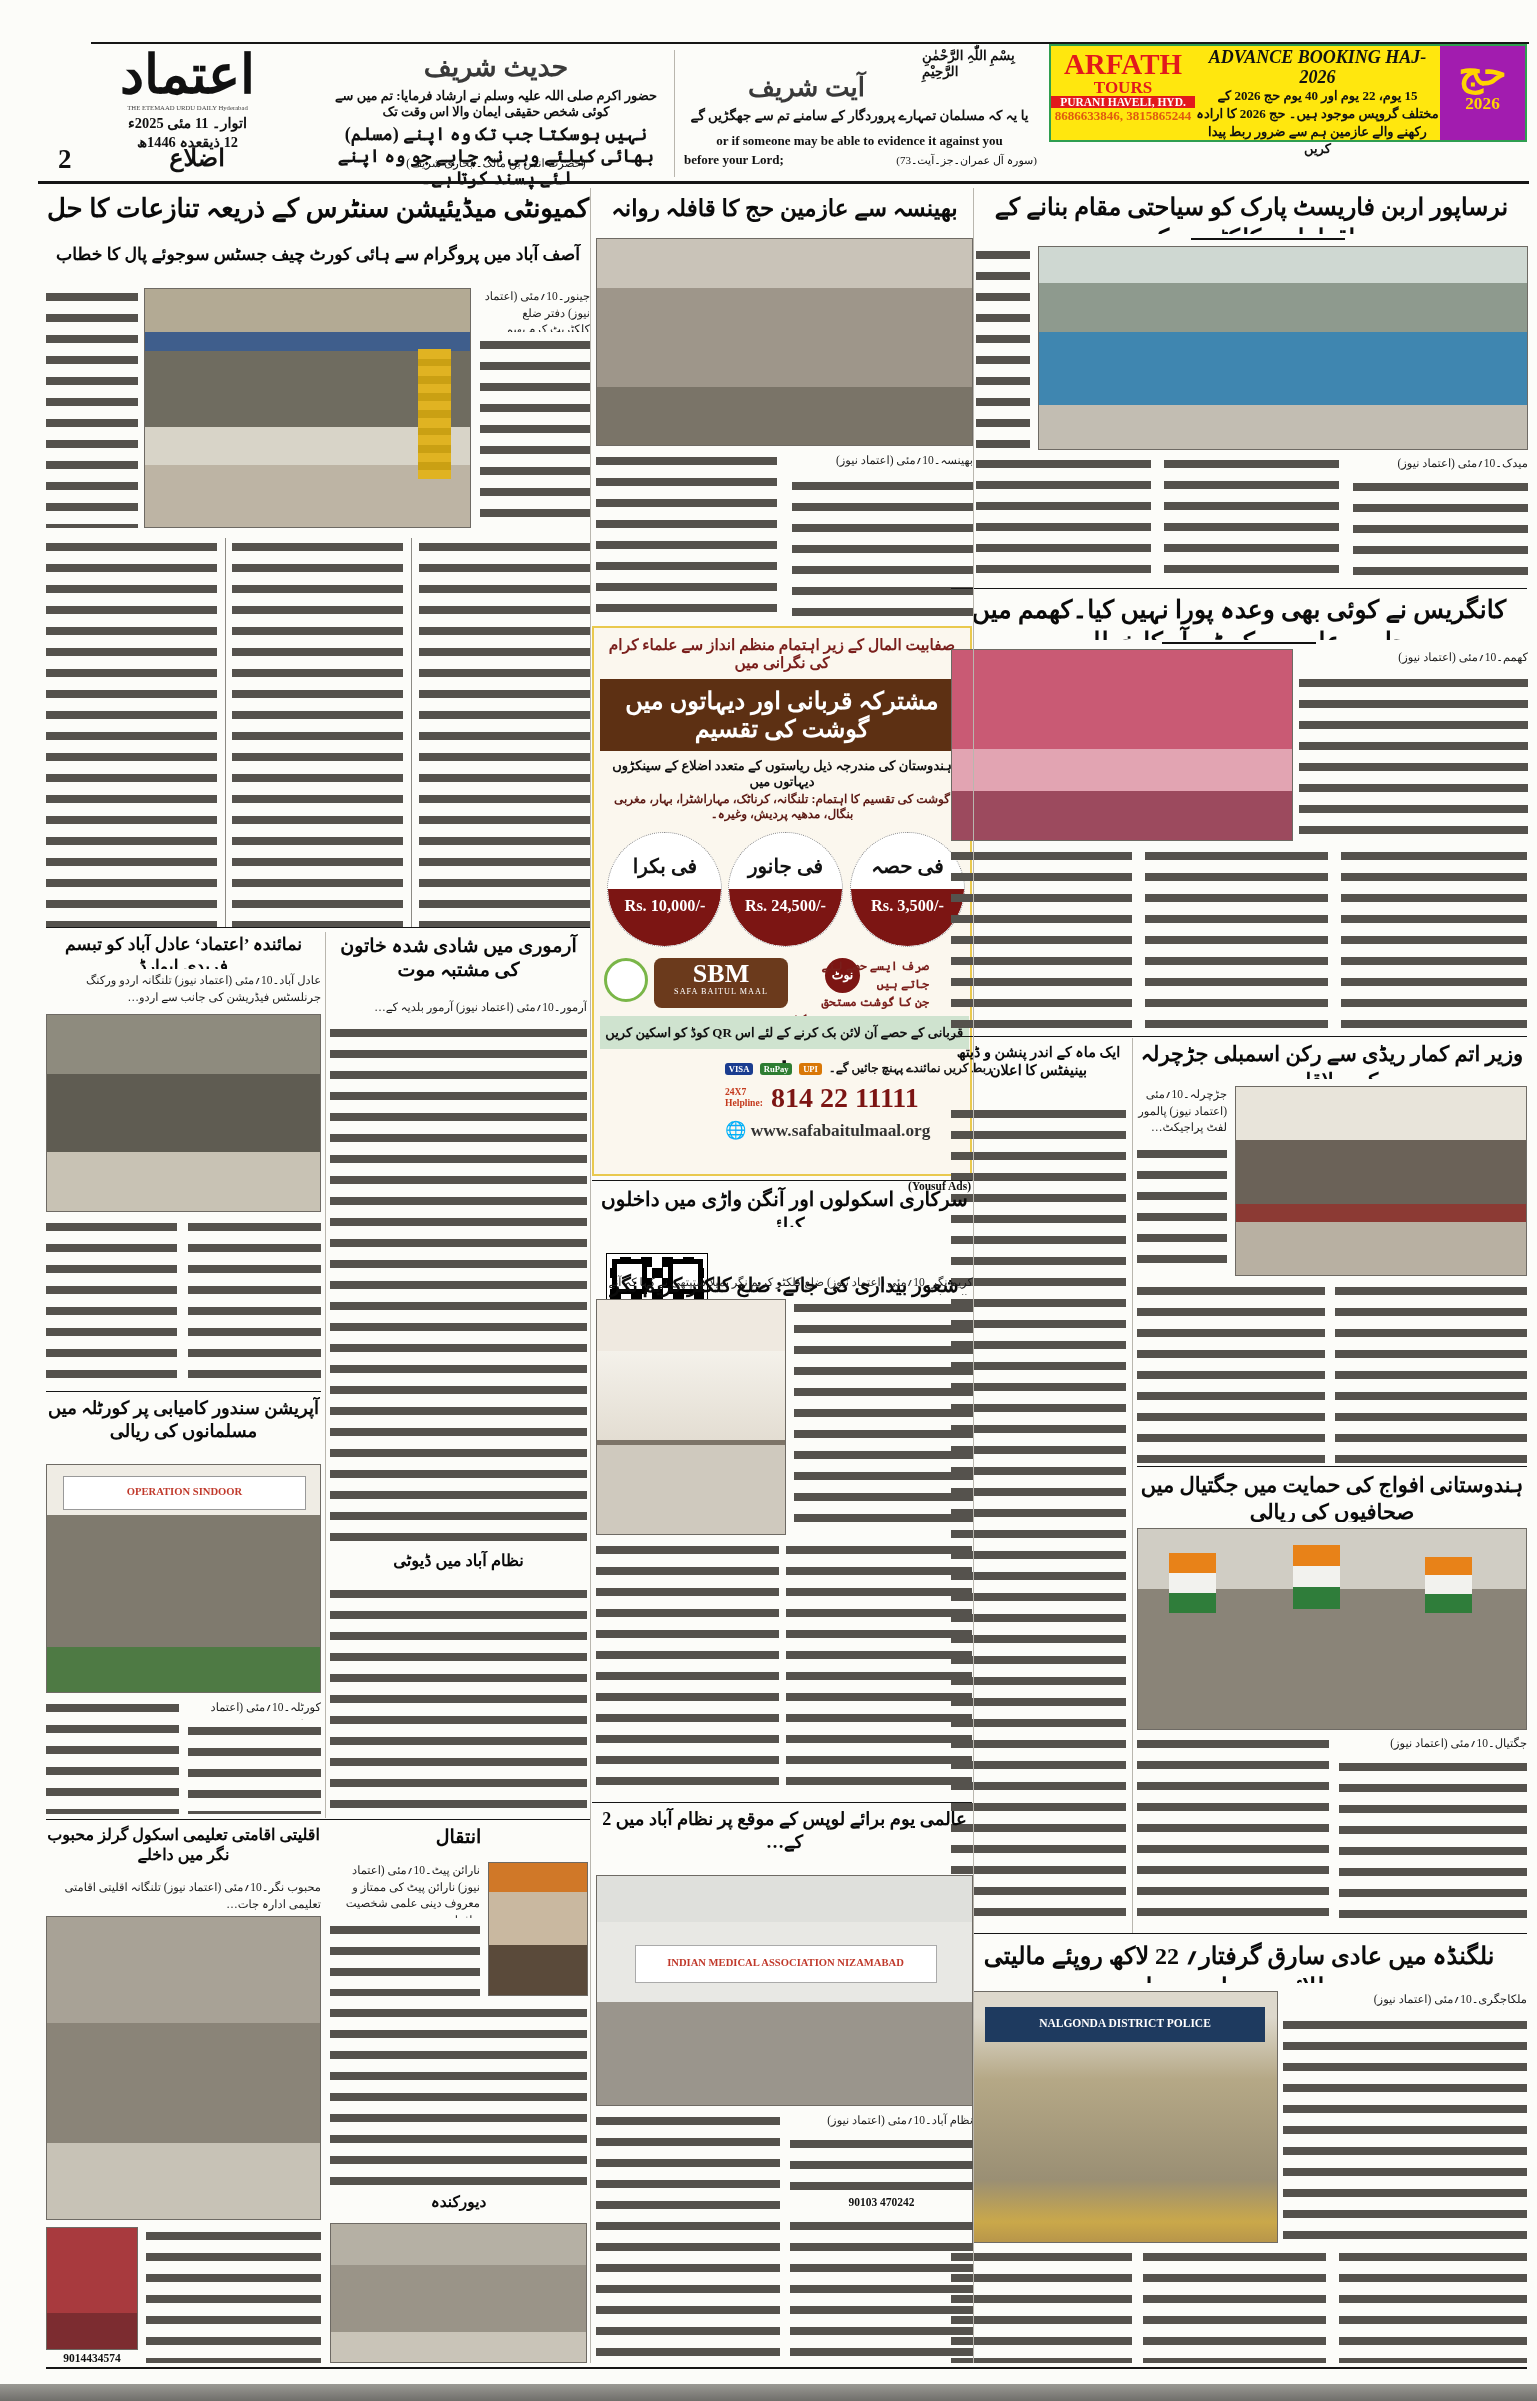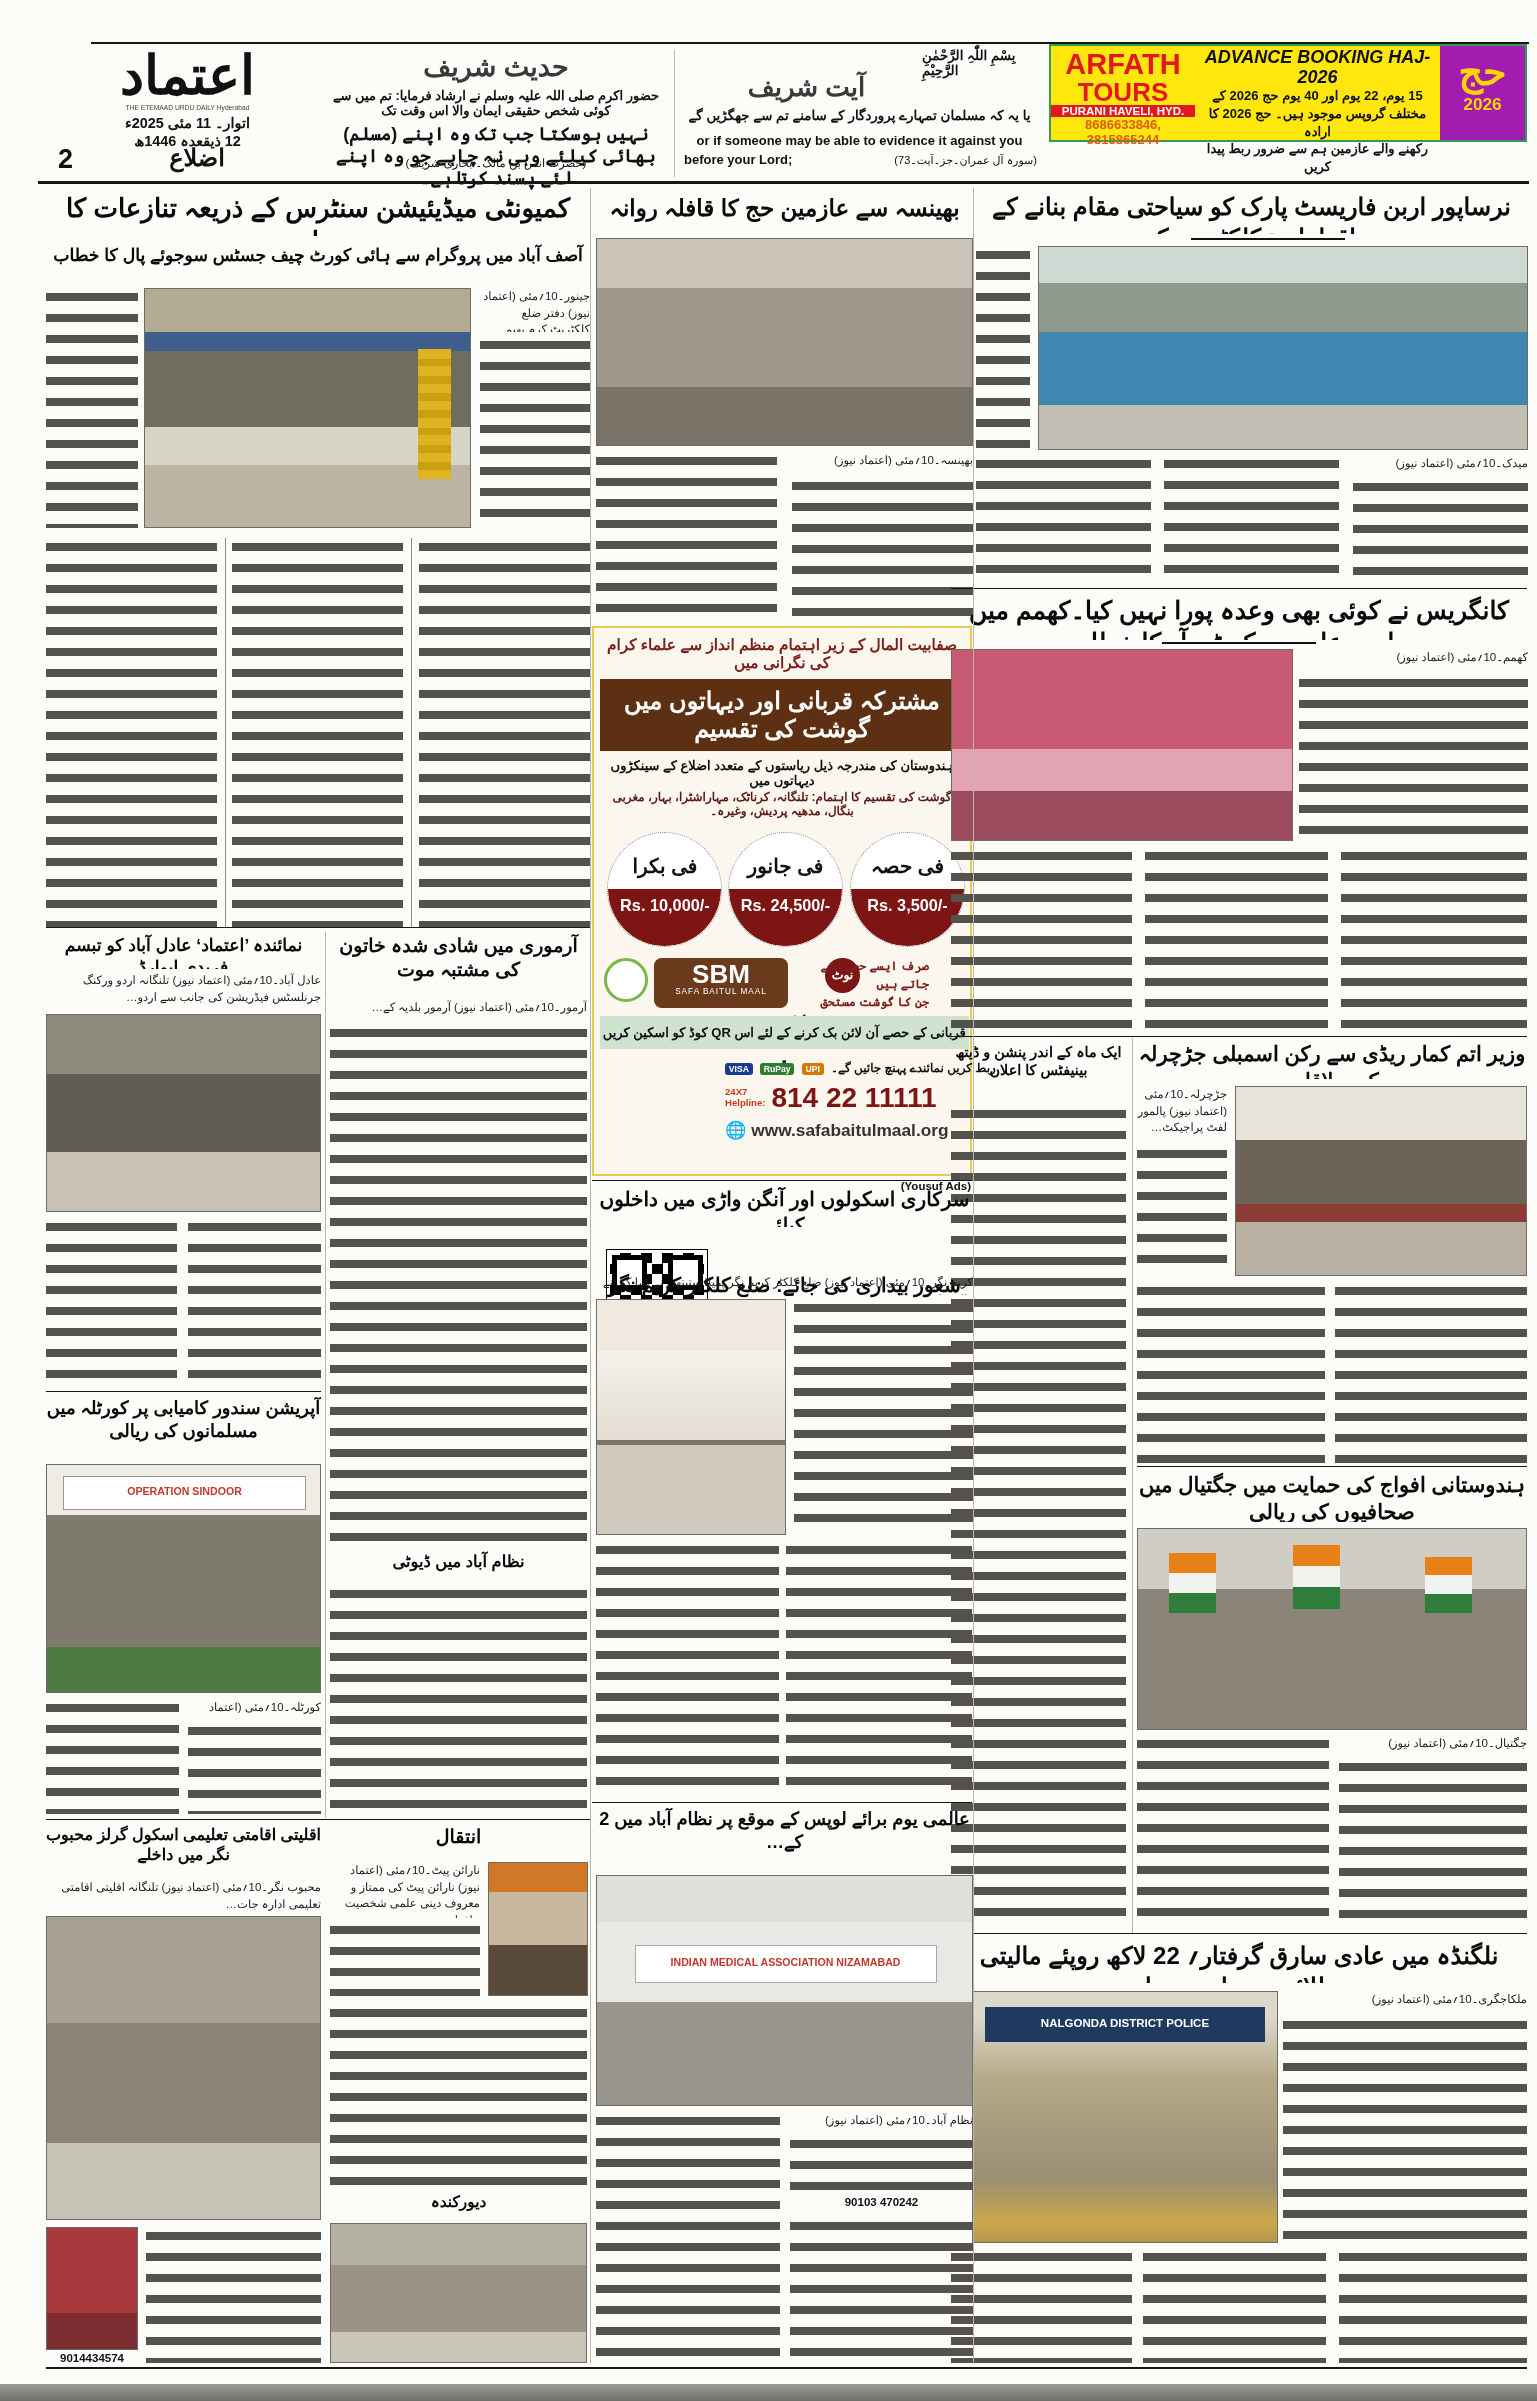--- a/index.html
+++ b/index.html
@@ -1,17 +1,17 @@
 <!DOCTYPE html>
 <html><head>
 <meta charset="utf-8">
 <style>
   html,body{margin:0;padding:0;background:#d9d9d5;}
   #page{position:relative;width:1537px;height:2402px;margin:0 auto;background:#fcfcf9;
-        font-family:Liberation Sans, sans-serif;color:#111;overflow:hidden;}
+        font-family:Liberation Serif, serif;color:#111;overflow:hidden;}
   .abs{position:absolute;box-sizing:border-box;}
   .rtl{direction:rtl;}
   .ctr{text-align:center;}
   .hl{font-weight:bold;line-height:1.28;color:#0a0a0a;text-align:center;direction:rtl;overflow:hidden;}
   .dl{font-size:11.5px;line-height:1.45;color:#1c1c1c;text-align:right;direction:rtl;overflow:hidden;}
   .stripes{background:repeating-linear-gradient(to bottom,rgba(0,0,0,0) 0 4.8px,#55524d 4.8px 13.4px,rgba(0,0,0,0) 13.4px 21px);}
   .photo{border:1px solid #6e6a64;overflow:hidden;}
   .vr{background:#b9b6ae;width:1px;}
   .hrl{background:#161616;}
   .thin{background:#8c8a84;height:1px;}
@@ -61,21 +61,21 @@
   <div class="abs rtl" style="left:922px;top:48px;width:115px;font-size:13.4px;font-weight:bold;text-align:left;">بِسْمِ اللّٰہِ الرَّحْمٰنِ الرَّحِیْمِ</div>
   <div class="abs hl" style="left:701px;top:71px;width:211px;font-size:26px;color:#3a3a3a;">آیت شریف</div>
   <div class="abs rtl ctr" style="left:682px;top:108px;width:355px;font-size:13.4px;font-weight:bold;">یا یہ کہ مسلمان تمہارے پروردگار کے سامنے تم سے جھگڑیں گے</div>
   <div class="abs ctr" style="left:678px;top:133px;width:363px;font-size:13px;font-weight:bold;">or if someone may be able to evidence it against you</div>
   <div class="abs" style="left:684px;top:152px;width:173px;font-size:13px;font-weight:bold;">before your Lord;</div>
   <div class="abs rtl" style="left:845px;top:154px;width:192px;font-size:11px;text-align:right;">(سورہ آل عمران۔جز۔آیت۔73)</div>
 
   <div class="abs arf" style="left:1049px;top:44px;width:478px;height:98px;">
     <div style="width:144px;padding-top:3.8px;">
       <div class="brand" style="font-size:29px;">ARFATH</div>
-      <div class="brand" style="font-size:26px;">TOURS</div>
+      <div class="brand" style="font-size:17px;">TOURS</div>
       <div class="addr">PURANI HAVELI, HYD.</div>
       <div class="phones">8686633846, 3815865244</div>
     </div>
     <div style="flex:1;padding-top:1.9px;">
       <div class="adv">ADVANCE BOOKING HAJ-2026</div>
       <div class="urdu">15 یوم، 22 یوم اور 40 یوم حج 2026 کے</div>
       <div class="urdu">مختلف گروپس موجود ہیں۔ حج 2026 کا ارادہ</div>
       <div class="urdu">رکھنے والے عازمین ہم سے ضرور ربط پیدا کریں</div>
     </div>
     <div class="haj" style="width:85px;">

